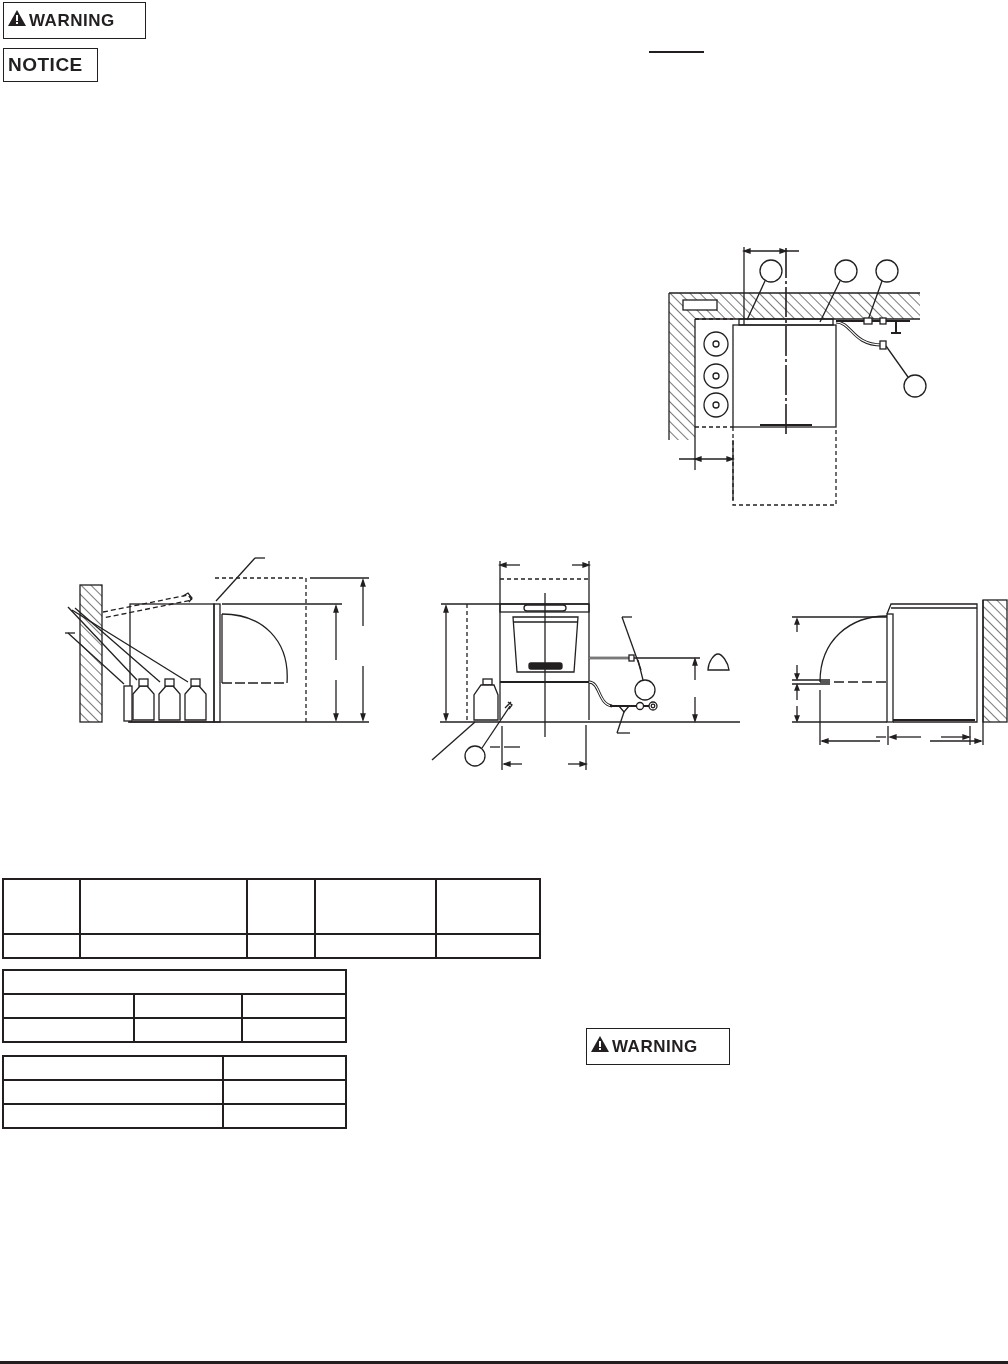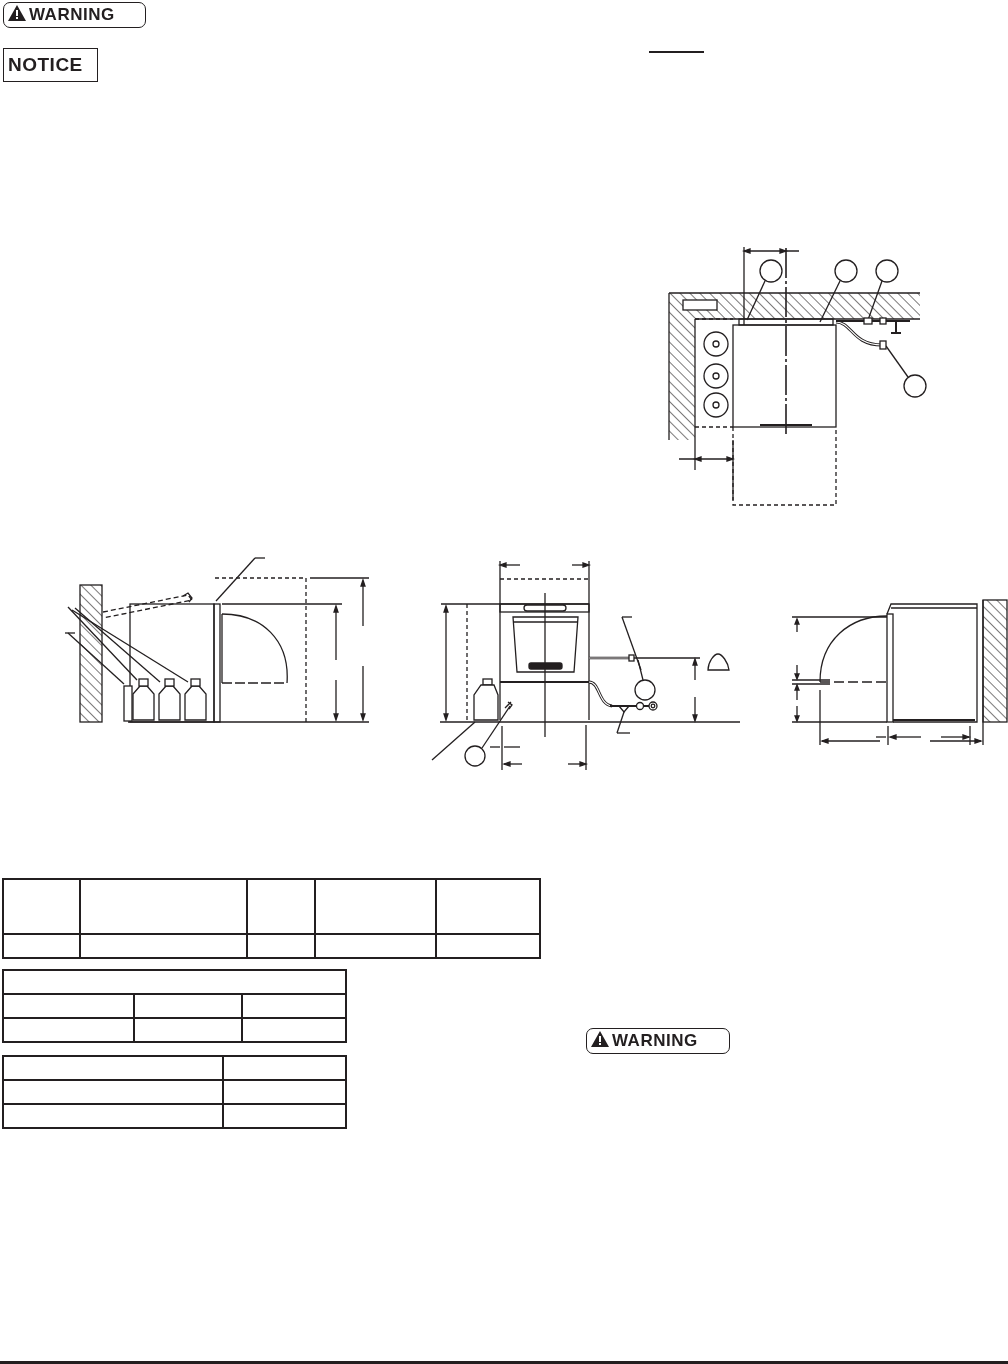--- a/index.html
+++ b/index.html
@@ -1,19 +1,19 @@
 <!DOCTYPE html>
 <html><head>
 <meta charset="utf-8">
 <style>
   html, body { margin:0; padding:0; background:#ffffff; }
   body { width:1008px; height:1364px; position:relative; overflow:hidden; font-family:"Liberation Sans", sans-serif; color:#231f20; }
   .badge { position:absolute; border:1.5px solid #231f20; background:#fff; font-family:"Liberation Sans", sans-serif; font-weight:bold; color:#231f20; display:flex; align-items:center; box-sizing:border-box; letter-spacing:0.5px; }
   .badge .tri { display:inline-block; margin-right:3px; }
-  .warn { height:26px; font-size:17px; padding:0 5px 0 4px;border-radius:7px; }
+  .warn { height:37px; font-size:17px; padding:0 5px 0 4px; }
   .notice { height:24px; font-size:19px; padding:16px 4px; }
   svg { position:absolute; overflow:visible; }
   table.grid { position:absolute; border-collapse:collapse; }
   table.grid td { border:2.5px solid #231f20; padding:0; }
   .rule { position:absolute; background:#231f20; }
 </style>
 </head>
 <body>
 
 <div class="badge warn" style="left:3px;top:2px;width:143px;">

